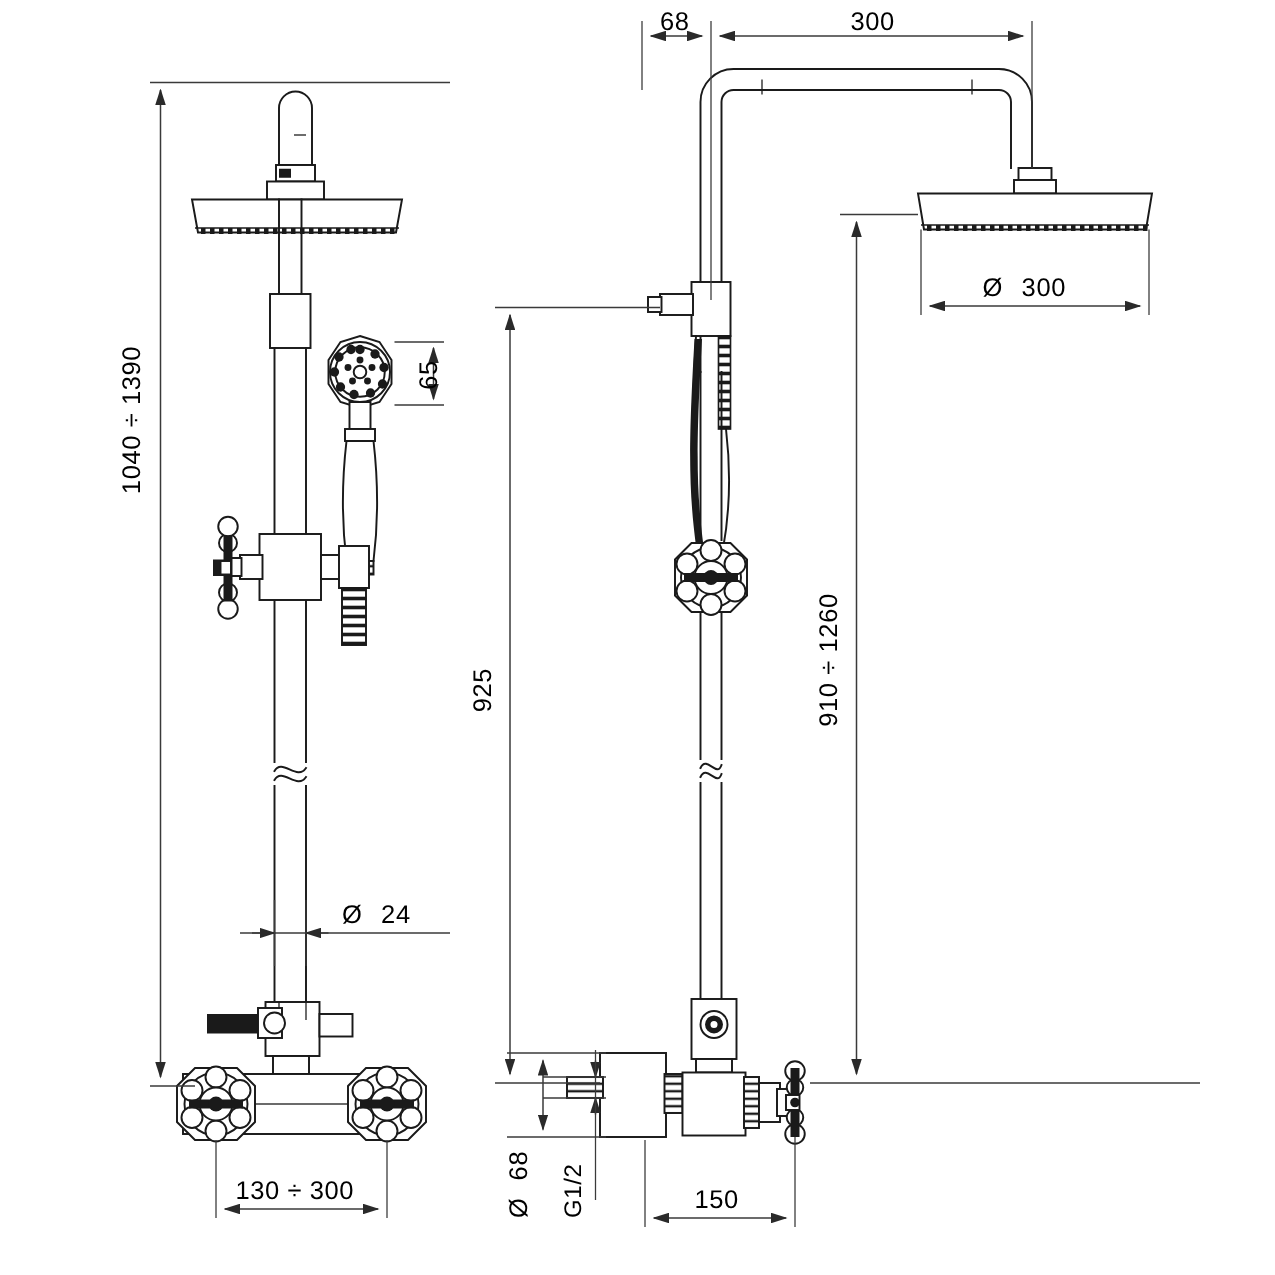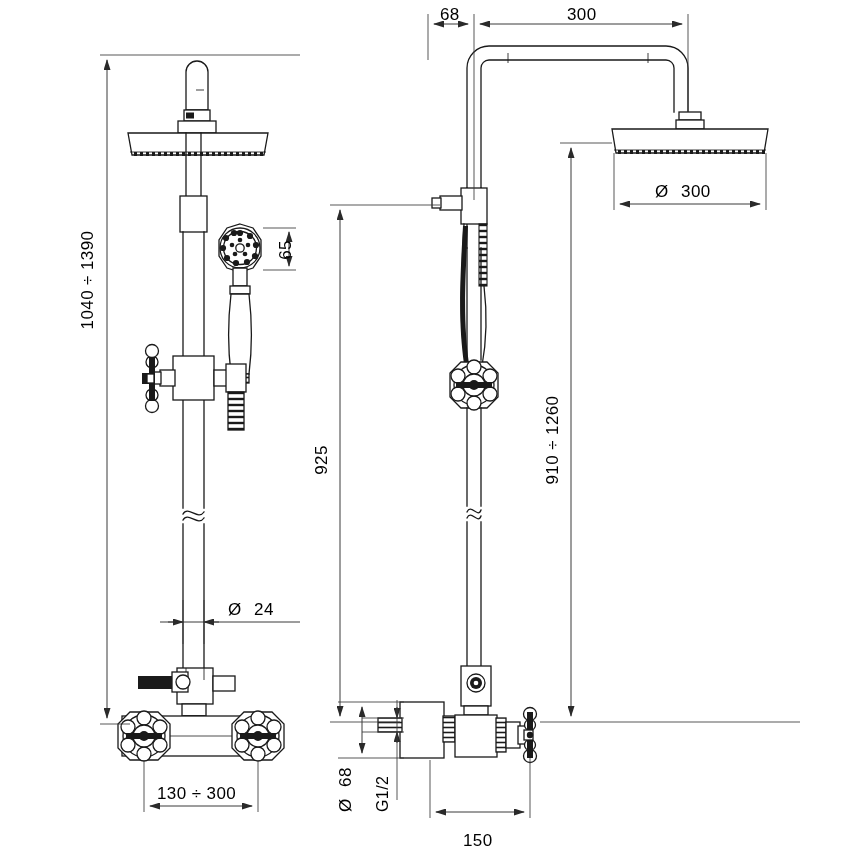--- a/index.html
+++ b/index.html
@@ -460,18 +460,18 @@
 
     <div style="position:absolute;left:336px;top:812px;width:66px;transform:rotate(-90deg);transform-origin:left top;text-align:left;white-space:nowrap;">
       <span class="dimtext">Ø</span>
       <span class="dimtext" style="margin-left:7px;">68</span>
     </div>
 
     <div style="position:absolute;left:374px;top:812px;width:60px;transform:rotate(-90deg);transform-origin:left top;text-align:left;white-space:nowrap;">
       <span class="dimtext small">G1/2</span>
     </div>
 
-    <div style="position:absolute;left:463px;top:790px;white-space:nowrap;margin-top:41px;">
+    <div style="position:absolute;left:463px;top:790px;white-space:nowrap;">
       <span class="dimtext">150</span>
     </div>
 
   </div>
 </div>
 
 </body></html>

